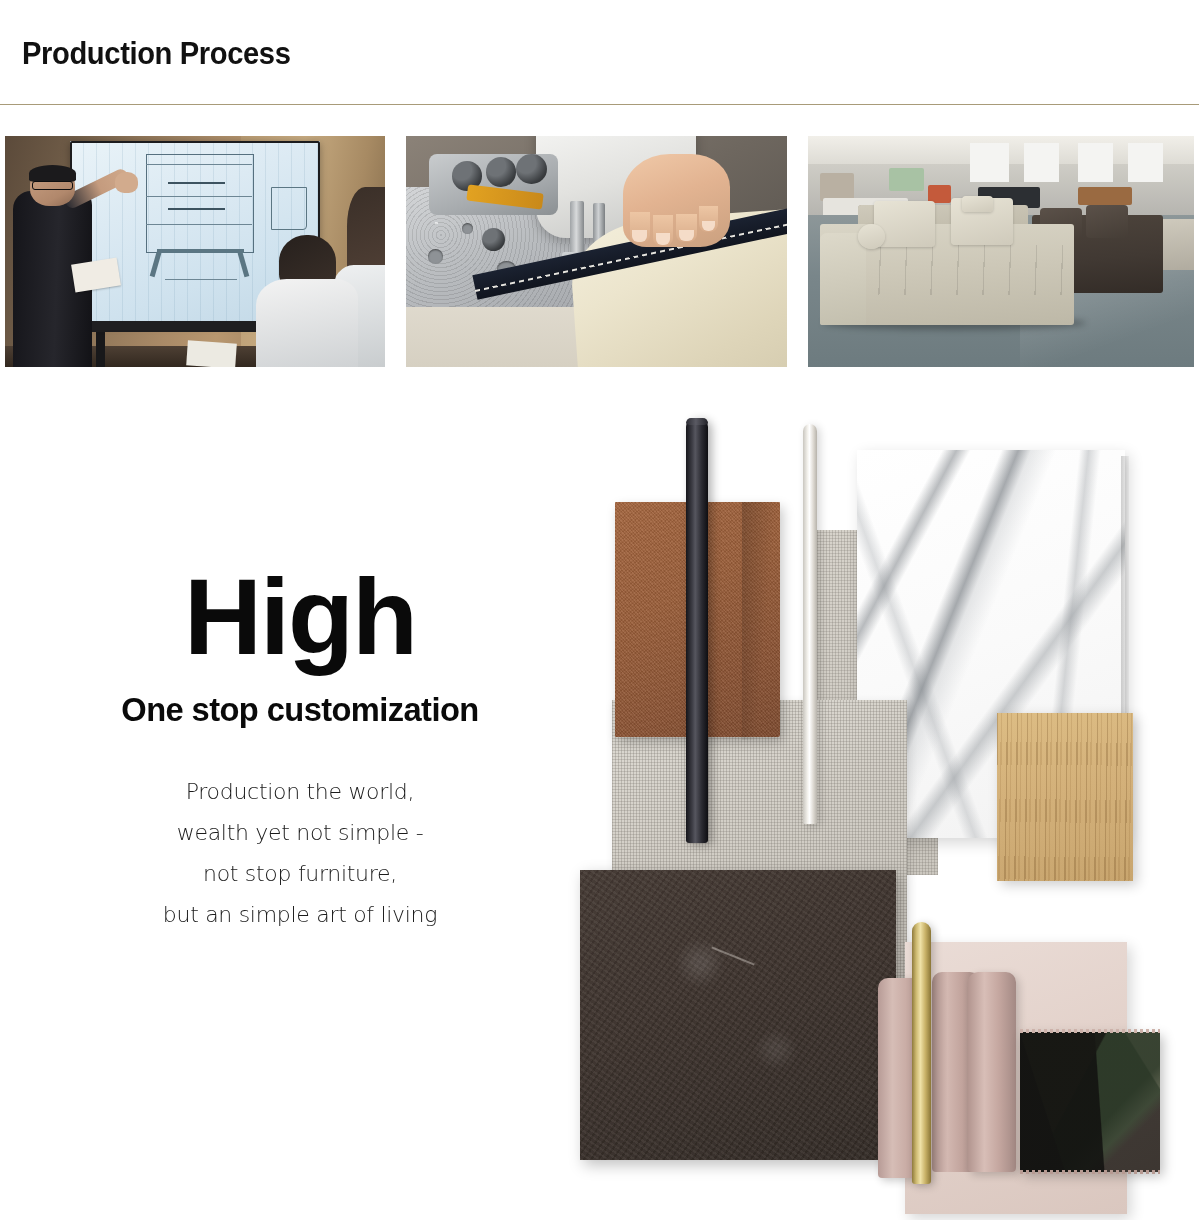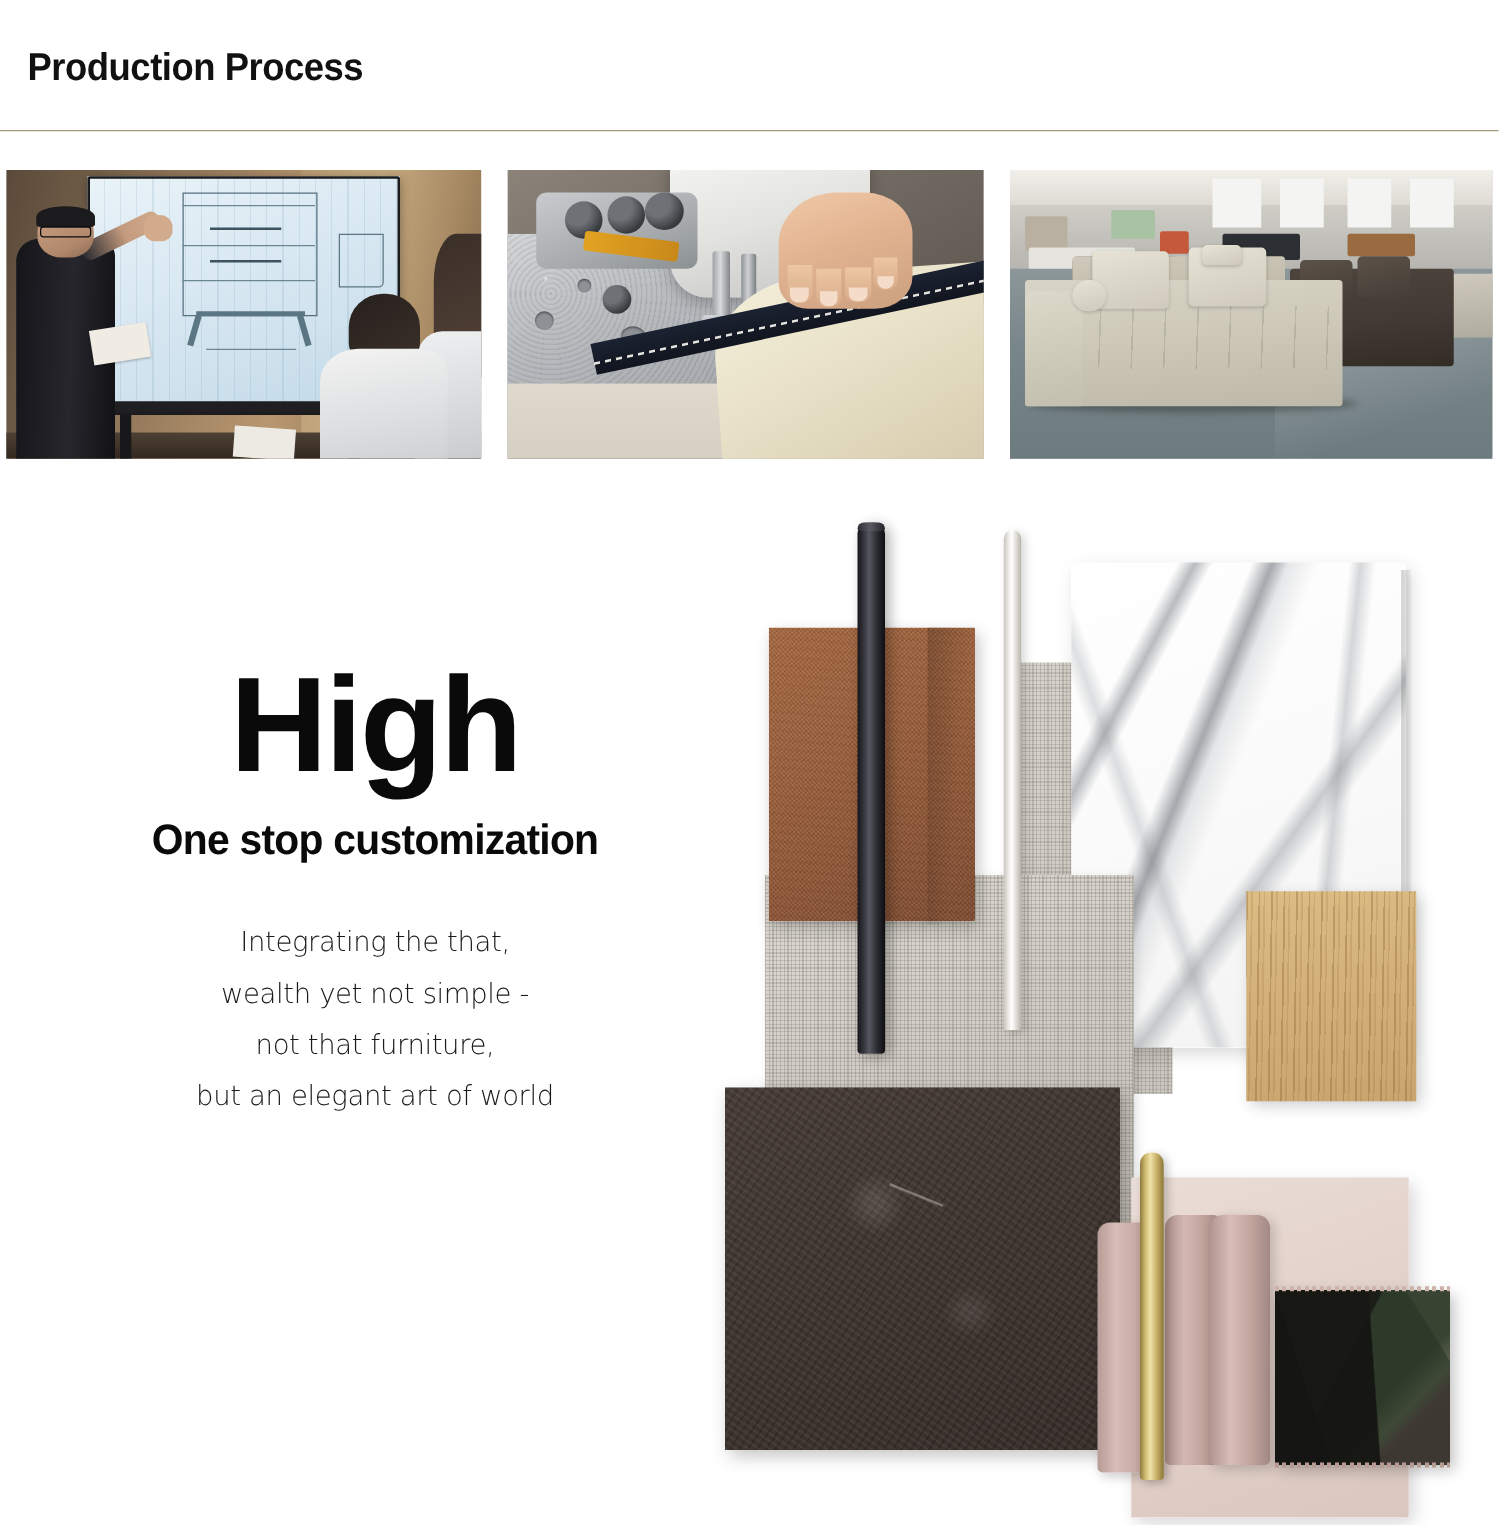--- a/index.html
+++ b/index.html
@@ -202,21 +202,21 @@
     background:linear-gradient(175deg,#8a7f6d,#6d6454); border-radius:4px 4px 0 0; }
   .p3-sofa-far { position:absolute; left:88%; top:36%; width:14%; height:22%;
     background:linear-gradient(175deg,#cfcabd,#b0ab9f); border-radius:3px; }
   .p3-shadow { position:absolute; left:4%; top:78%; width:68%; height:6%;
     background:rgba(0,0,0,.28); filter: blur(3px); border-radius:50%; }
 
   
   .copy {
     position: absolute;
     left: 0;
-    top: 528px;
+    top: 565px;
     width: 600px;
     text-align: center;
   }
   .copy-high {
     font-family: "Liberation Sans", sans-serif;
     font-size: 108px;
     font-weight: bold;
     line-height: 0.96;
     color: #0a0a0a;
     letter-spacing: -2px;
@@ -523,24 +523,24 @@
       <div class="p3-cush" style="left:13%;top:38%;width:7%;height:11%;border-radius:50%"></div>
       <div class="p3-cush" style="left:40%;top:26%;width:8%;height:7%"></div>
     </div>
   </div>
 </div>
 
 <div class="copy">
   <div class="copy-high">High</div>
   <div class="copy-onestop">One stop customization</div>
   <div class="copy-lines">
-    <div>Integrating the that,</div>
+    <div>Production the world,</div>
     <div>wealth yet not simple -</div>
-    <div>not that furniture,</div>
-    <div>but an elegant art of world</div>
+    <div>not stop furniture,</div>
+    <div>but an simple art of living</div>
   </div>
 </div>
 
 <div class="collage">
   <div class="sw m-linen2"></div>
   <div class="sw m-marble"></div>
   <div class="sw m-marble-edge"></div>
   <div class="sw m-linen"></div>
   <div class="sw m-leather"></div>
   <div class="sw m-leather-fold"></div>

